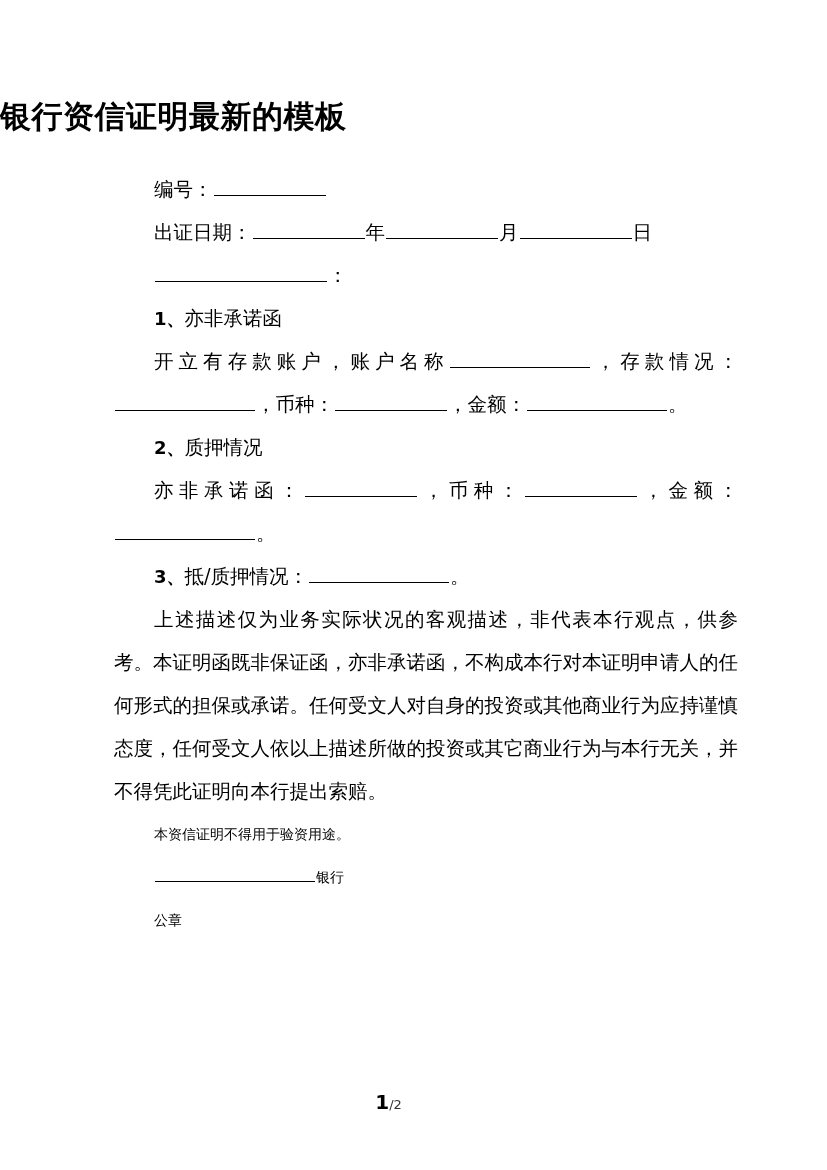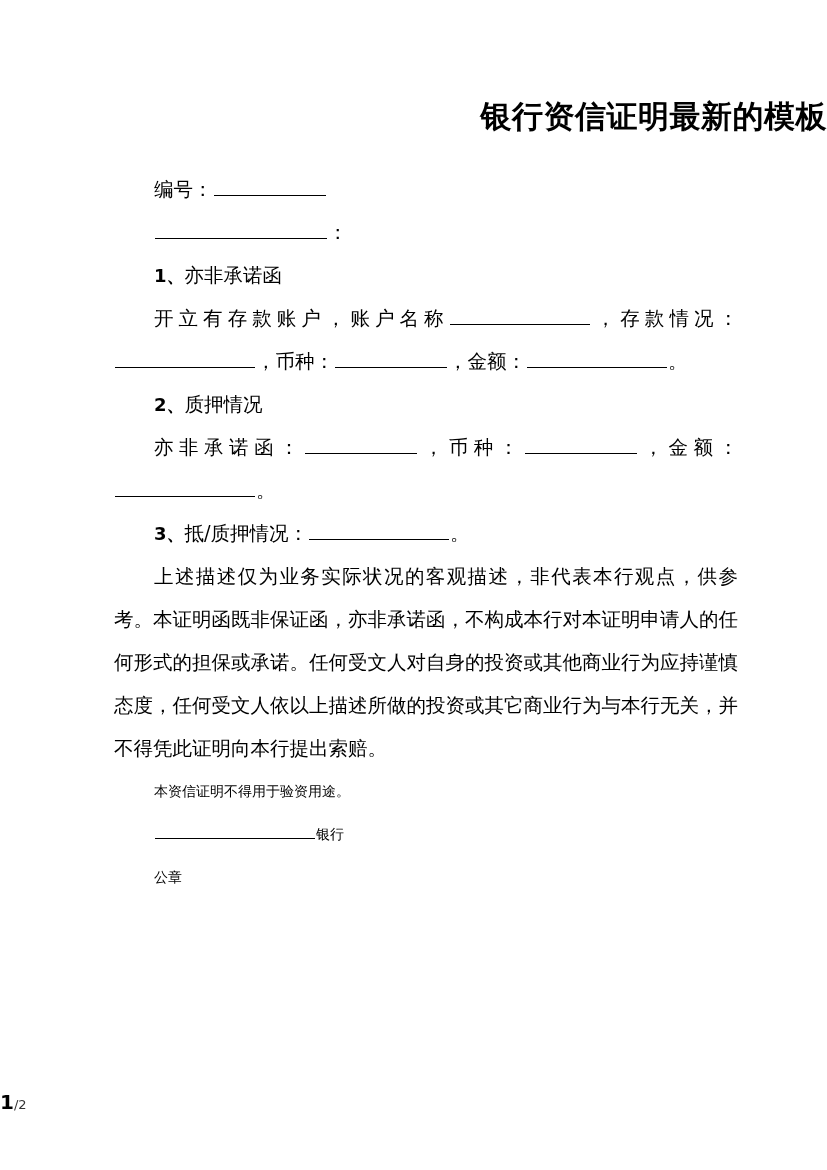--- a/index.html
+++ b/index.html
@@ -20,21 +20,21 @@
     width: 827px;
     height: 1170px;
     background: #ffffff;
     box-sizing: border-box;
   }
   .doc-title {
     position: absolute;
     top: 96px;
     left: 0;
     width: 827px;
-    text-align: right;
+    text-align: left;
     font-size: 31px;
     font-weight: bold;
     letter-spacing: 0.5px;
     font-family: "DejaVu Sans", "Liberation Sans", sans-serif;
   }
   .body-block {
     position: absolute;
     top: 168px;
     left: 114px;
     width: 624px;
@@ -79,21 +79,23 @@
   .closing {
     font-size: 14px;
     line-height: 43px;
   }
   .closing.indent { text-indent: 40px; }
   .footer {
     position: absolute;
     left: 0;
     top: 1090px;
     width: 729px;
+    text-align: center;
     font-family: "DejaVu Sans", "Liberation Sans", sans-serif;
+    padding-left: 24px;
   }
   .footer .pg-cur {
     font-size: 20px;
     font-weight: bold;
     color: #000;
   }
   .footer .pg-sep {
     font-size: 13px;
     color: #333;
   }
@@ -108,20 +110,23 @@
 <div class="page">
 
   <div class="doc-title">银行资信证明最新的模板</div>
 
   <div class="body-block">
 
     <div class="ln indent">
       <span>编号：</span><span class="blank b-md"></span>
     </div>
 
+    <div class="ln indent">
+      <span>出证日期：</span><span class="blank b-md"></span><span>年</span><span class="blank b-md"></span><span>月</span><span class="blank b-md"></span><span>日</span>
+    </div>
 
     <div class="ln indent">
       <span class="blank b-xl"></span><span>：</span>
     </div>
 
 
     <div class="ln num">
       <span class="numlabel">1、</span><span>亦非承诺函</span>
     </div>
 

